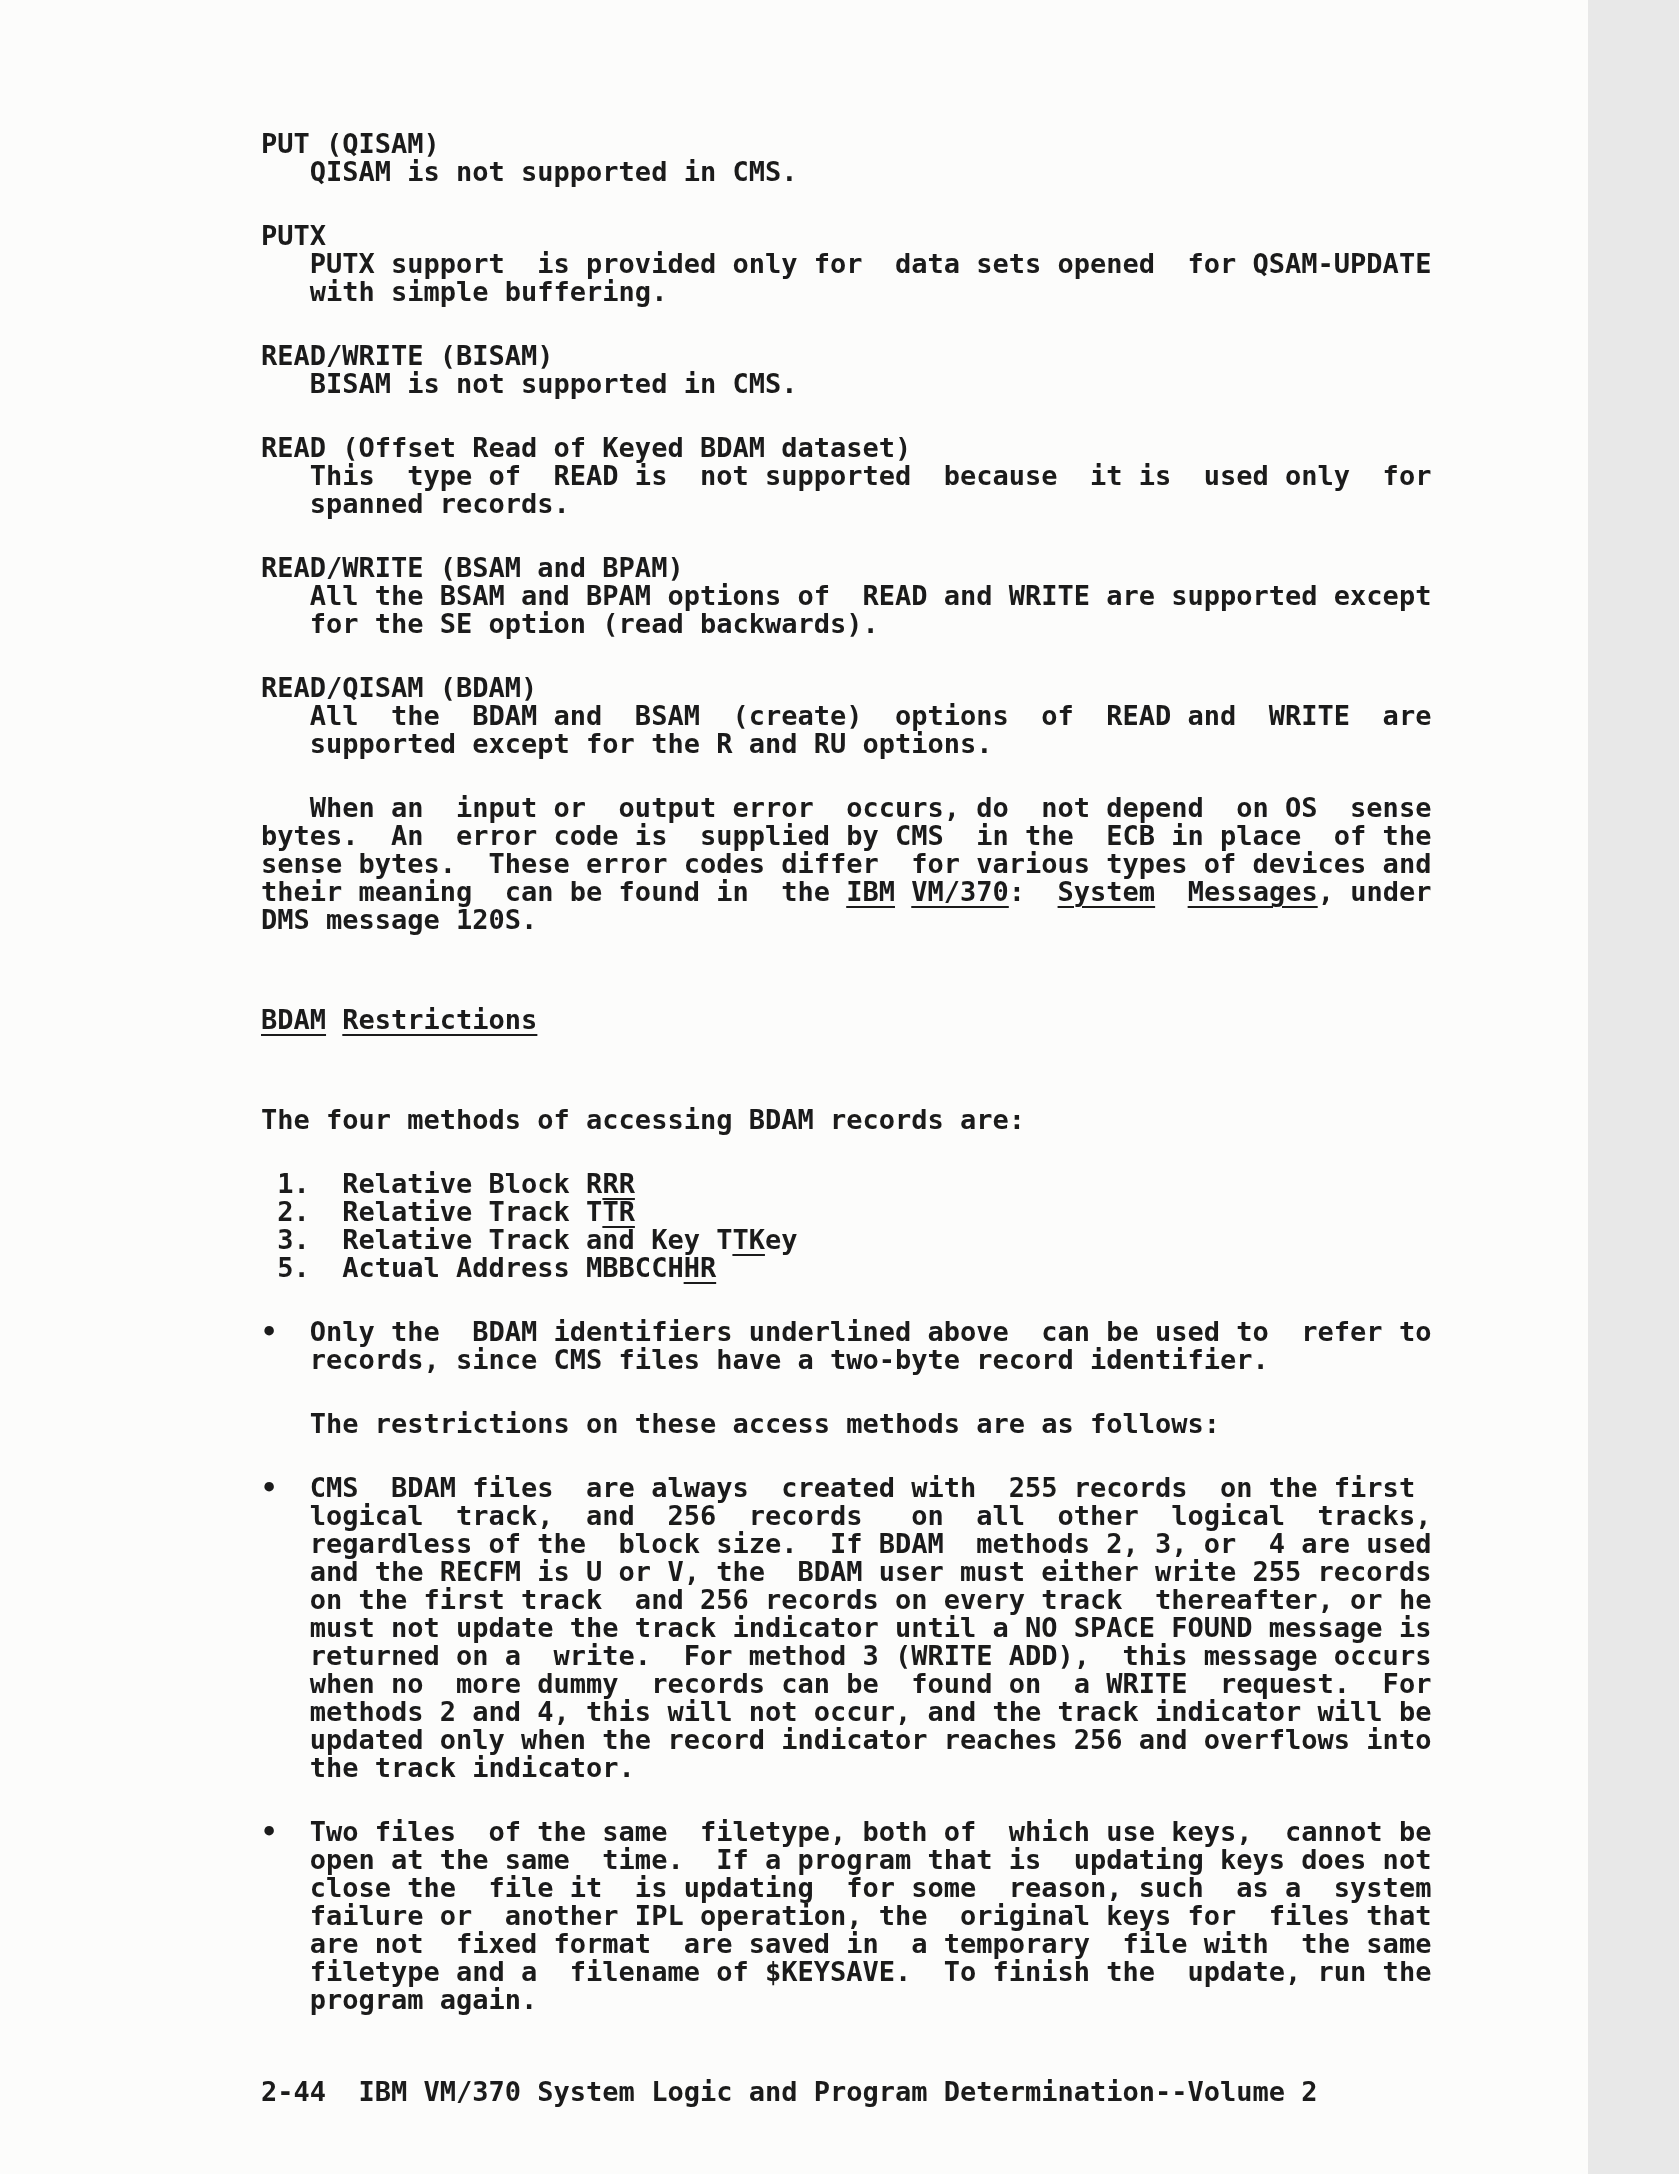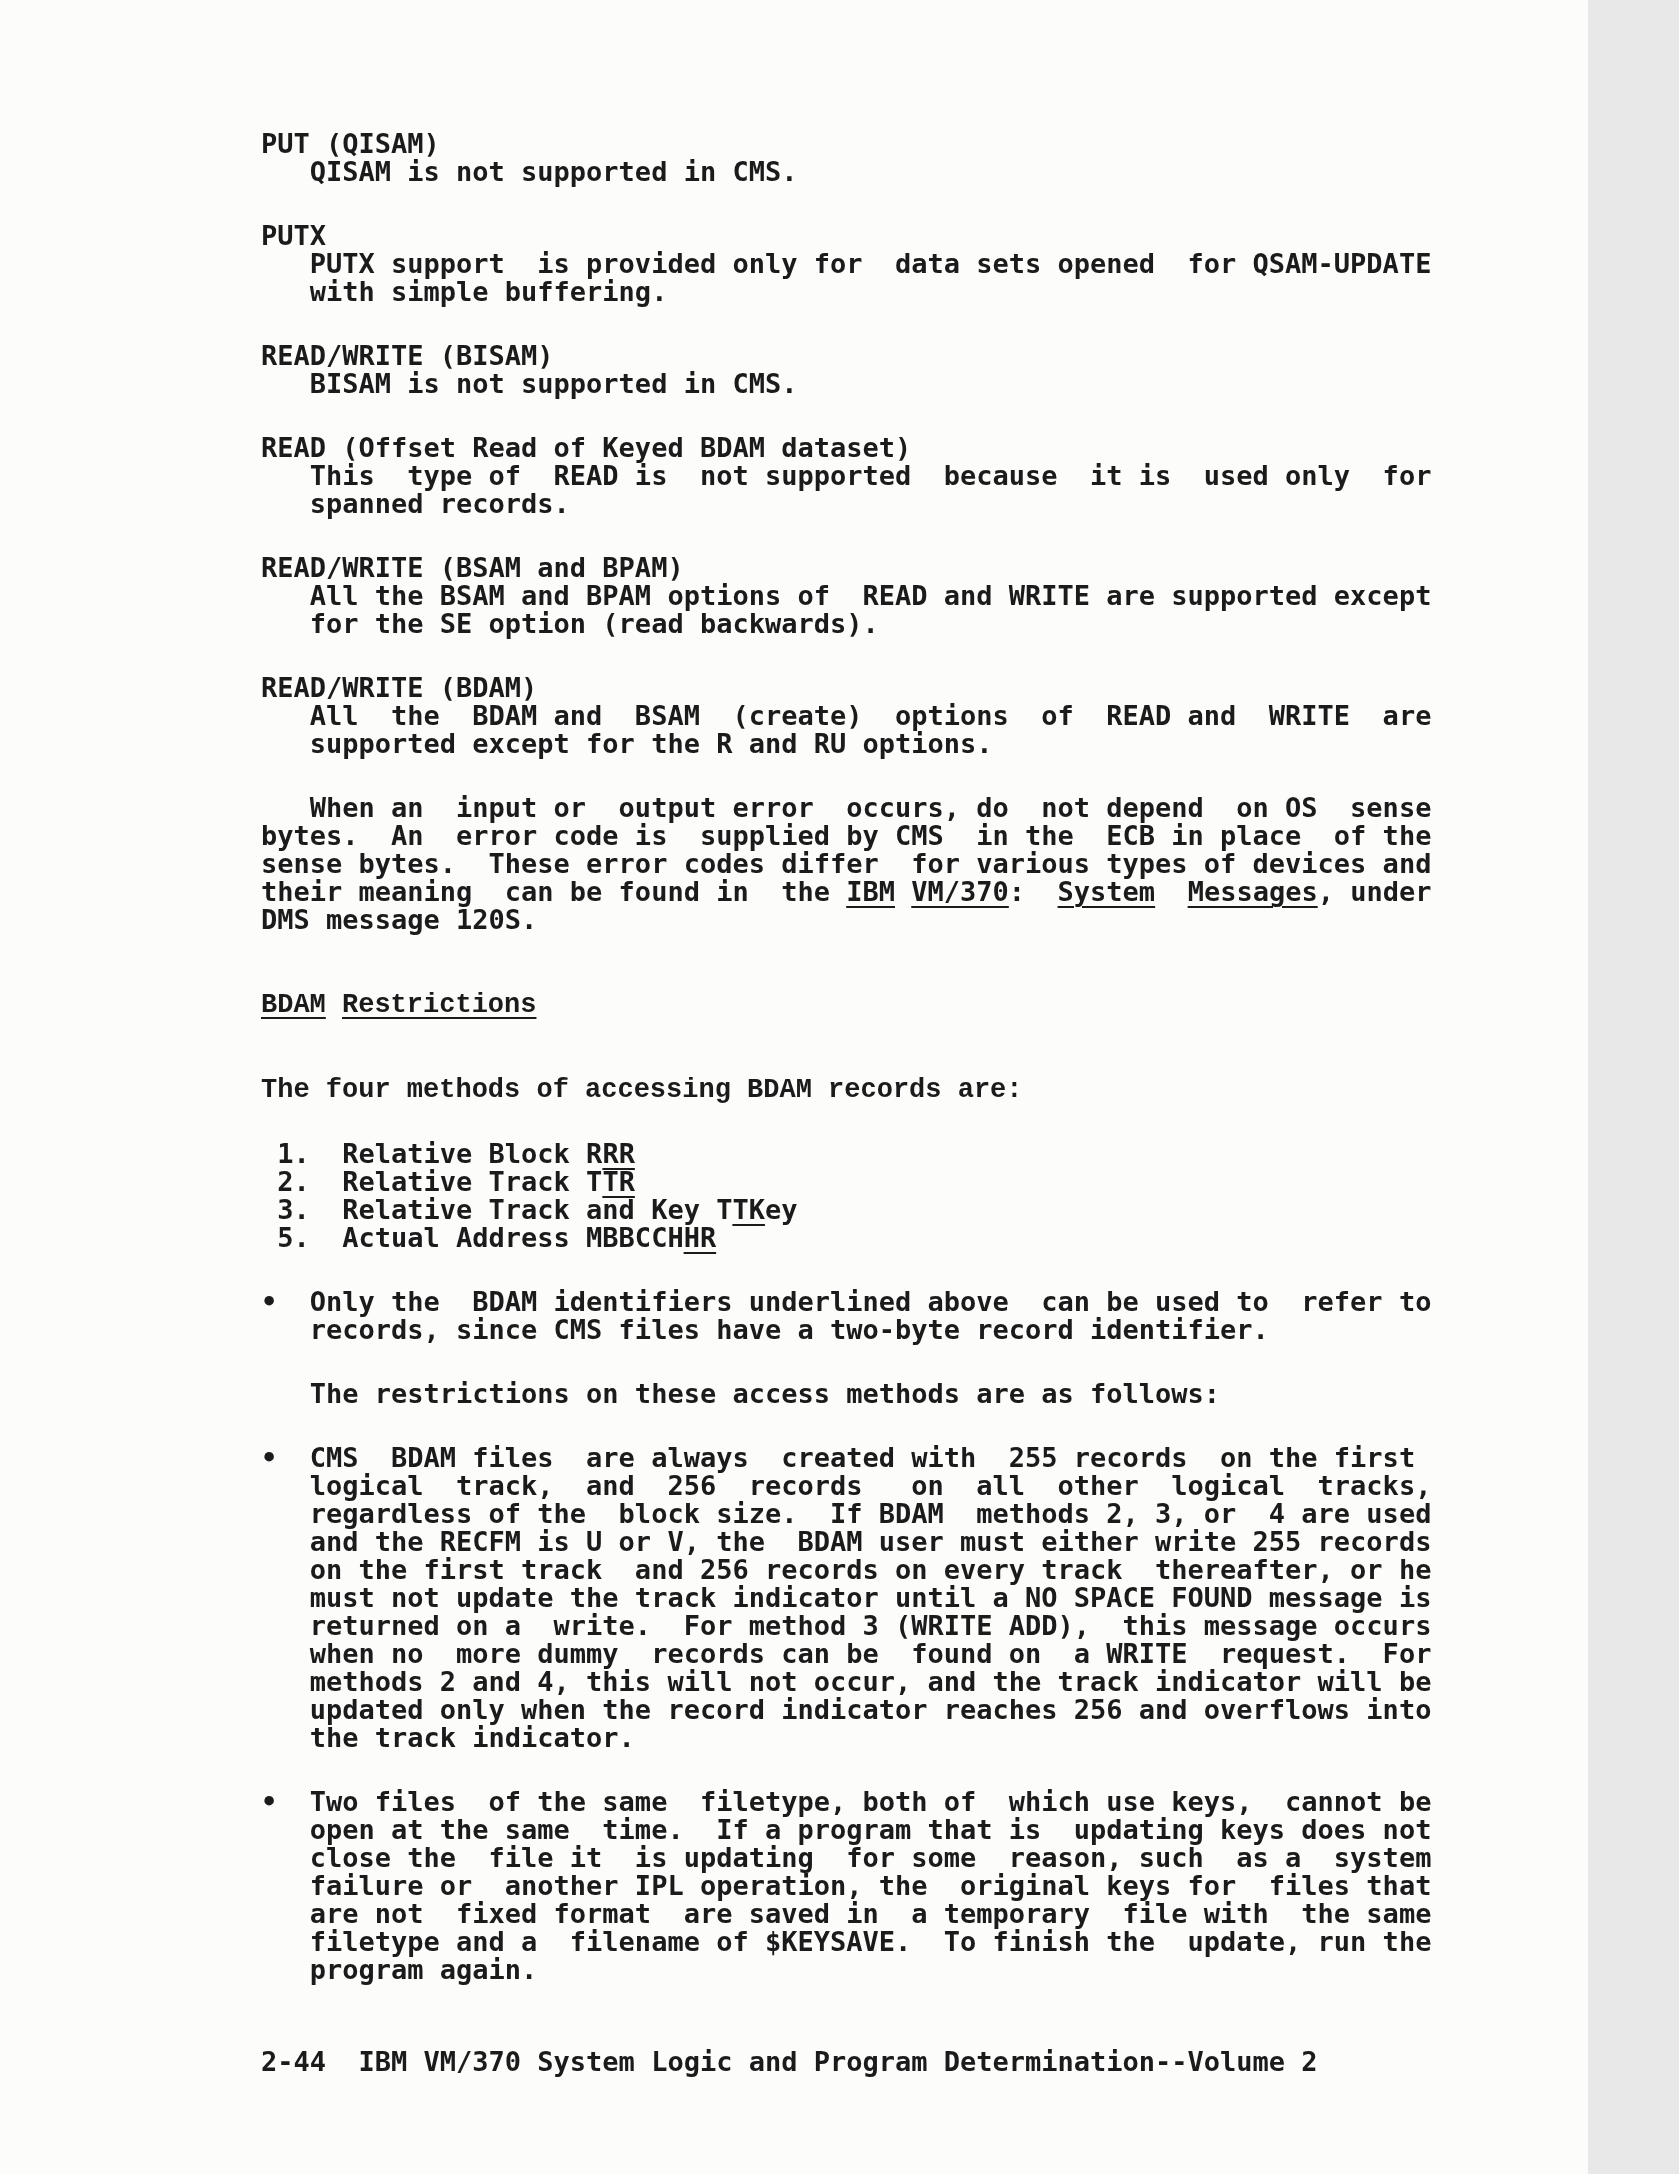--- a/index.html
+++ b/index.html
@@ -14,39 +14,39 @@
     line-height:28px;
     color:#1b1b1b;
   }
   .content{
     position:absolute;
     left:261px;top:130px;
   }
   .block{white-space:pre;}
   .line{white-space:pre;height:28px;}
   .mt1{margin-top:36px;}
-  .mt2{margin-top:57px;font-family:Liberation Mono, monospace;}
+  .mt2{margin-top:72px;}
   .mtf{margin-top:64px;}
   .u{
     text-decoration:underline;
     text-decoration-thickness:2.4px;
     text-underline-offset:4.7px;
   }
 </style>
 </head>
 <body>
 
 <div class="page">
   <div class="content">
     <div class="block"><div class="line"><span>PUT (QISAM)</span></div><div class="line"><span>   QISAM is not supported in CMS.</span></div></div>
     <div class="block mt1"><div class="line"><span>PUTX</span></div><div class="line"><span>   PUTX support  is provided only for  data sets opened  for QSAM-UPDATE</span></div><div class="line"><span>   with simple buffering.</span></div></div>
     <div class="block mt1"><div class="line"><span>READ/WRITE (BISAM)</span></div><div class="line"><span>   BISAM is not supported in CMS.</span></div></div>
     <div class="block mt1"><div class="line"><span>READ (Offset Read of Keyed BDAM dataset)</span></div><div class="line"><span>   This  type of  READ is  not supported  because  it is  used only  for</span></div><div class="line"><span>   spanned records.</span></div></div>
     <div class="block mt1"><div class="line"><span>READ/WRITE (BSAM and BPAM)</span></div><div class="line"><span>   All the BSAM and BPAM options of  READ and WRITE are supported except</span></div><div class="line"><span>   for the SE option (read backwards).</span></div></div>
-    <div class="block mt1"><div class="line"><span>READ/WRITE (BDAM)</span></div><div class="line"><span>   All  the  BDAM and  BSAM  (create)  options  of  READ and  WRITE  are</span></div><div class="line"><span>   supported except for the R and RU options.</span></div></div>
+    <div class="block mt1"><div class="line"><span>READ/QISAM (BDAM)</span></div><div class="line"><span>   All  the  BDAM and  BSAM  (create)  options  of  READ and  WRITE  are</span></div><div class="line"><span>   supported except for the R and RU options.</span></div></div>
     <div class="block mt1"><div class="line"><span>   When an  input or  output error  occurs, do  not depend  on OS  sense</span></div><div class="line"><span>bytes.  An  error code is  supplied by CMS  in the  ECB in place  of the</span></div><div class="line"><span>sense bytes.  These error codes differ  for various types of devices and</span></div><div class="line"><span>their meaning  can be found in  the </span><span class="u">IBM</span><span> </span><span class="u">VM/370</span><span>:  </span><span class="u">System</span><span>  </span><span class="u">Messages</span><span>, under</span></div><div class="line"><span>DMS message 120S.</span></div></div>
     <div class="block mt2"><div class="line"><span class="u">BDAM</span><span> </span><span class="u">Restrictions</span></div></div>
     <div class="block mt2"><div class="line"><span>The four methods of accessing BDAM records are:</span></div></div>
     <div class="block mt1"><div class="line"><span> 1.  Relative Block R</span><span class="u">RR</span></div><div class="line"><span> 2.  Relative Track T</span><span class="u">TR</span></div><div class="line"><span> 3.  Relative Track and Key T</span><span class="u">TK</span><span>ey</span></div><div class="line"><span> 5.  Actual Address MBBCCH</span><span class="u">HR</span></div></div>
     <div class="block mt1"><div class="line"><span>•  Only the  BDAM identifiers underlined above  can be used to  refer to</span></div><div class="line"><span>   records, since CMS files have a two-byte record identifier.</span></div></div>
     <div class="block mt1"><div class="line"><span>   The restrictions on these access methods are as follows:</span></div></div>
     <div class="block mt1"><div class="line"><span>•  CMS  BDAM files  are always  created with  255 records  on the first</span></div><div class="line"><span>   logical  track,  and  256  records   on  all  other  logical  tracks,</span></div><div class="line"><span>   regardless of the  block size.  If BDAM  methods 2, 3, or  4 are used</span></div><div class="line"><span>   and the RECFM is U or V, the  BDAM user must either write 255 records</span></div><div class="line"><span>   on the first track  and 256 records on every track  thereafter, or he</span></div><div class="line"><span>   must not update the track indicator until a NO SPACE FOUND message is</span></div><div class="line"><span>   returned on a  write.  For method 3 (WRITE ADD),  this message occurs</span></div><div class="line"><span>   when no  more dummy  records can be  found on  a WRITE  request.  For</span></div><div class="line"><span>   methods 2 and 4, this will not occur, and the track indicator will be</span></div><div class="line"><span>   updated only when the record indicator reaches 256 and overflows into</span></div><div class="line"><span>   the track indicator.</span></div></div>
     <div class="block mt1"><div class="line"><span>•  Two files  of the same  filetype, both of  which use keys,  cannot be</span></div><div class="line"><span>   open at the same  time.  If a program that is  updating keys does not</span></div><div class="line"><span>   close the  file it  is updating  for some  reason, such  as a  system</span></div><div class="line"><span>   failure or  another IPL operation, the  original keys for  files that</span></div><div class="line"><span>   are not  fixed format  are saved in  a temporary  file with  the same</span></div><div class="line"><span>   filetype and a  filename of $KEYSAVE.  To finish the  update, run the</span></div><div class="line"><span>   program again.</span></div></div>
     <div class="block mtf"><div class="line"><span>2-44  IBM VM/370 System Logic and Program Determination--Volume 2</span></div></div>
   </div>

